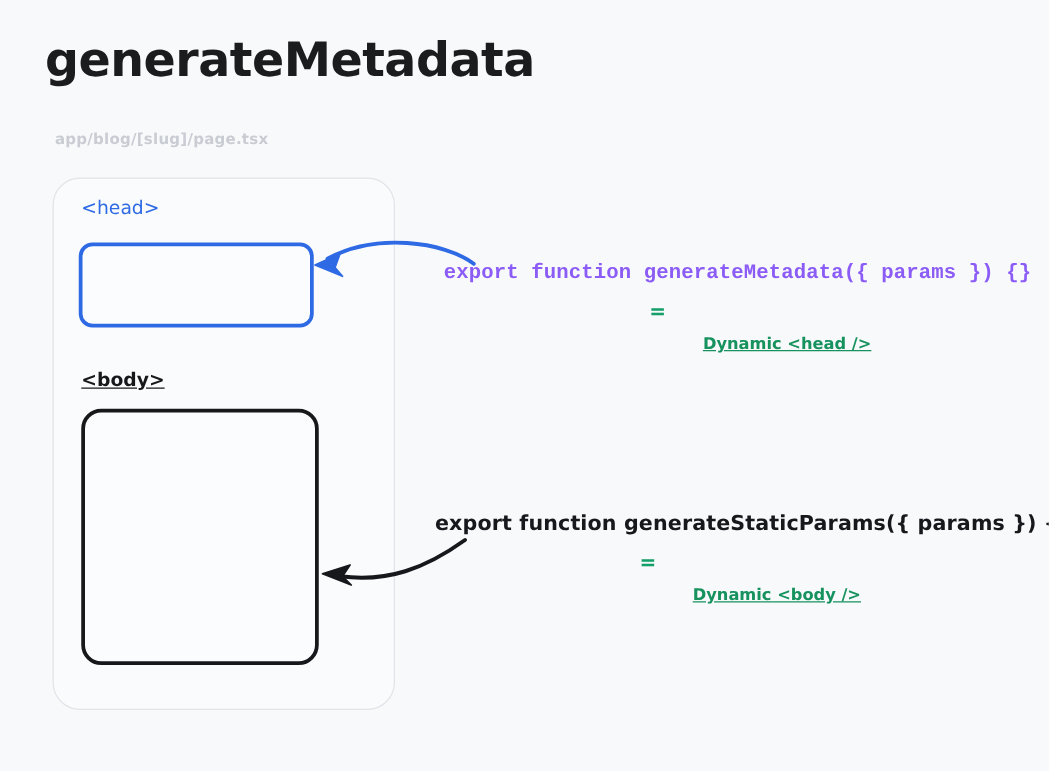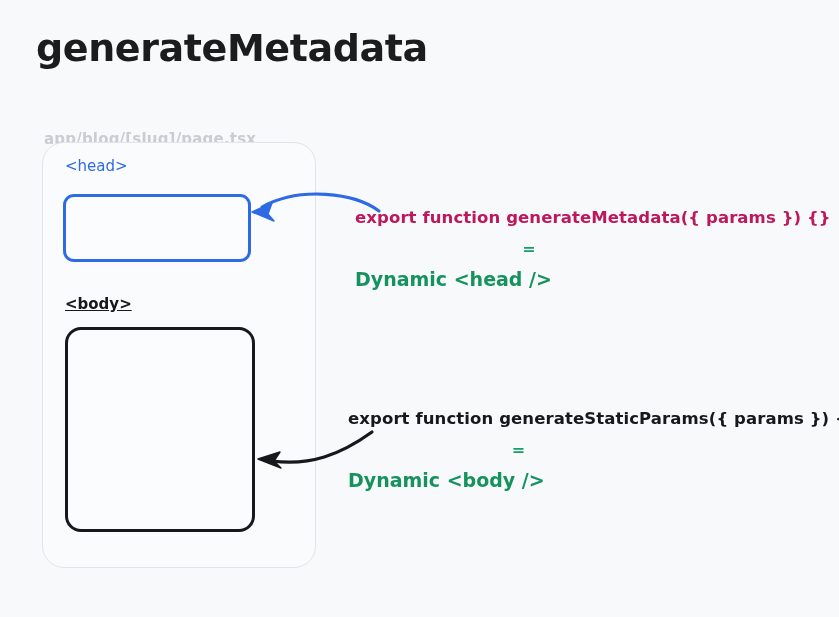--- a/index.html
+++ b/index.html
@@ -32,22 +32,22 @@
     letter-spacing: -0.4px;
     color: #1b1c1e;
     font-family: "DejaVu Sans", sans-serif;
     white-space: nowrap;
   }
 
   
   .file-path {
     position: absolute;
     left: 44px;
-    top: 130px;
-    font-size: 15px;
+    top: 104px;
+    font-size: 12px;
     font-weight: 700;
     color: #c9ccd3;
     letter-spacing: 0.2px;
     white-space: nowrap;
   }
 
   
   .page-container {
     position: absolute;
     left: 42px;
@@ -122,36 +122,37 @@
   }
   .anno-metadata { left: 355px; top: 208px; }
   .anno-static   { left: 348px; top: 409px; }
 
   .anno-signature {
     font-size: 16.5px;
     font-weight: 700;
     letter-spacing: 0.1px;
     white-space: nowrap;
   }
-  .anno-metadata .anno-signature { color: #be185d; }
+  .anno-metadata .anno-signature { color: #8b5cf6; font-family: Liberation Mono, monospace; }
   .anno-static   .anno-signature { color: #16181c; }
 
   .anno-equals {
     margin-top: 12px;
     font-size: 16px;
     font-weight: 700;
     color: #15a06a;
     text-align: center;
   }
   .anno-result {
     margin-top: 10px;
-    font-size: 19px;
+    font-size: 13px;
     font-weight: 700;
     color: #16925e;
-    text-align: left;
+    text-align: right;
+    text-decoration: underline;
   }
   .anno-metadata .anno-equals,
   .anno-metadata .anno-result { padding-right: 128px; }
   .anno-static .anno-equals,
   .anno-static .anno-result { padding-right: 170px; }
 </style>
 </head>
 <body>
 
 <div class="stage">

